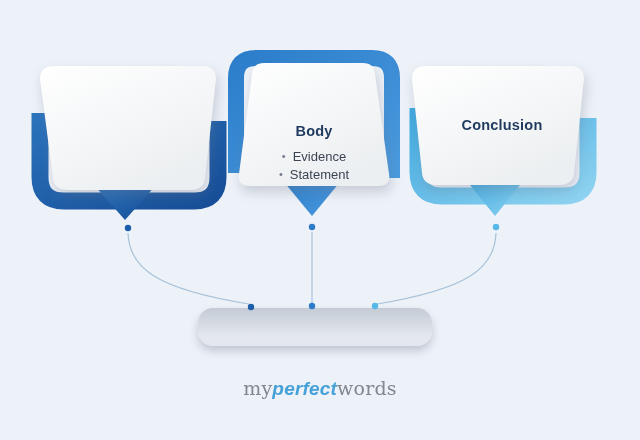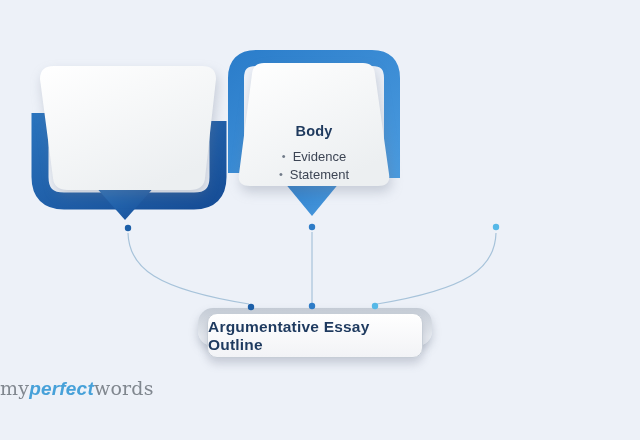--- a/index.html
+++ b/index.html
@@ -40,21 +40,21 @@
     position:absolute;left:9px;top:5px;width:214px;height:43px;border-radius:10px;
     background:linear-gradient(180deg,#ffffff 0%,#f2f3f6 100%);
     border:1px solid #c6cdd6;
     box-shadow:0 6px 9px rgba(110,120,140,.28);
     display:flex;align-items:center;justify-content:center;
   }
   .outline-label{font-size:15.5px;font-weight:bold;color:#1e3a5f;letter-spacing:.2px;}
 
   
   .logo{
-    position:absolute;left:0;right:0;top:377px;text-align:left;z-index:2;
+    position:absolute;left:0;right:0;top:377px;text-align:center;z-index:2;
     font-size:19px;letter-spacing:.2px;
   }
   .logo .serif{font-family:"DejaVu Serif", serif;color:#80878f;font-weight:normal;}
   .logo .accent{font-family:"Liberation Sans", sans-serif;font-style:italic;font-weight:bold;color:#47a1d9;}
 </style>
 </head>
 <body style="background: rgb(237, 241, 248);">
 
 <div class="stage">
 
@@ -106,25 +106,42 @@
     </svg>
     <div class="card-text" style="top:52px;margin-top:33px;">
       <div class="card-title">Body</div>
       <div class="bullet-list">
         <div class="bullet-item">Evidence</div>
         <div class="bullet-item">Statement</div>
       </div>
     </div>
   </div>
 
+  <div class="card-group" style="left:402px;top:56px;width:200px;height:190px;">
+    <svg class="card-svg" width="200" height="190" viewBox="0 0 200 190">
+      <defs>
+        <linearGradient id="gC" x1="0" y1="0" x2="1" y2="1">
+          <stop offset="0" stop-color="#3fa9e0"></stop>
+          <stop offset="1" stop-color="#8ed2f0"></stop>
+        </linearGradient>
+        <linearGradient id="cardGradC" x1="0" y1="0" x2="0.6" y2="1">
+          <stop offset="0" stop-color="#ffffff"></stop>
+          <stop offset="1" stop-color="#eceff1"></stop>
+        </linearGradient>
+      </defs>
+      <path d="M16,52 L16,116 Q16,140 40,140 L162,140 Q186,140 186,116 L186,62" fill="none" stroke="url(#gC)" stroke-width="17"></path>
+      <path d="M64,124 L122,124 L93,160 Z" fill="url(#gC)"></path>
+      <path d="M10,23 Q10,10 24,10 L168,10 Q182,10 182,23 L172,117 Q171,129 157,129 L35,129 Q21,129 20,117 Z" fill="url(#cardGradC)" style="filter:drop-shadow(2px 6px 6px rgba(110,120,140,.30));"></path>
+    </svg>
+    <div class="card-text" style="top:61px;">
+      <div class="card-title">Conclusion</div>
+    </div>
+  </div>
 
   <div class="outline-wrap">
     <div class="outline-bracket"></div>
-    <div class="outline-box">
-      <span class="outline-label">Argumentative Essay Outline</span>
-    </div>
   </div>
 
   <div class="logo">
     <span class="serif">my</span><span class="accent">perfect</span><span class="serif">words</span>
   </div>
 
 </div>
 
 </body></html>

